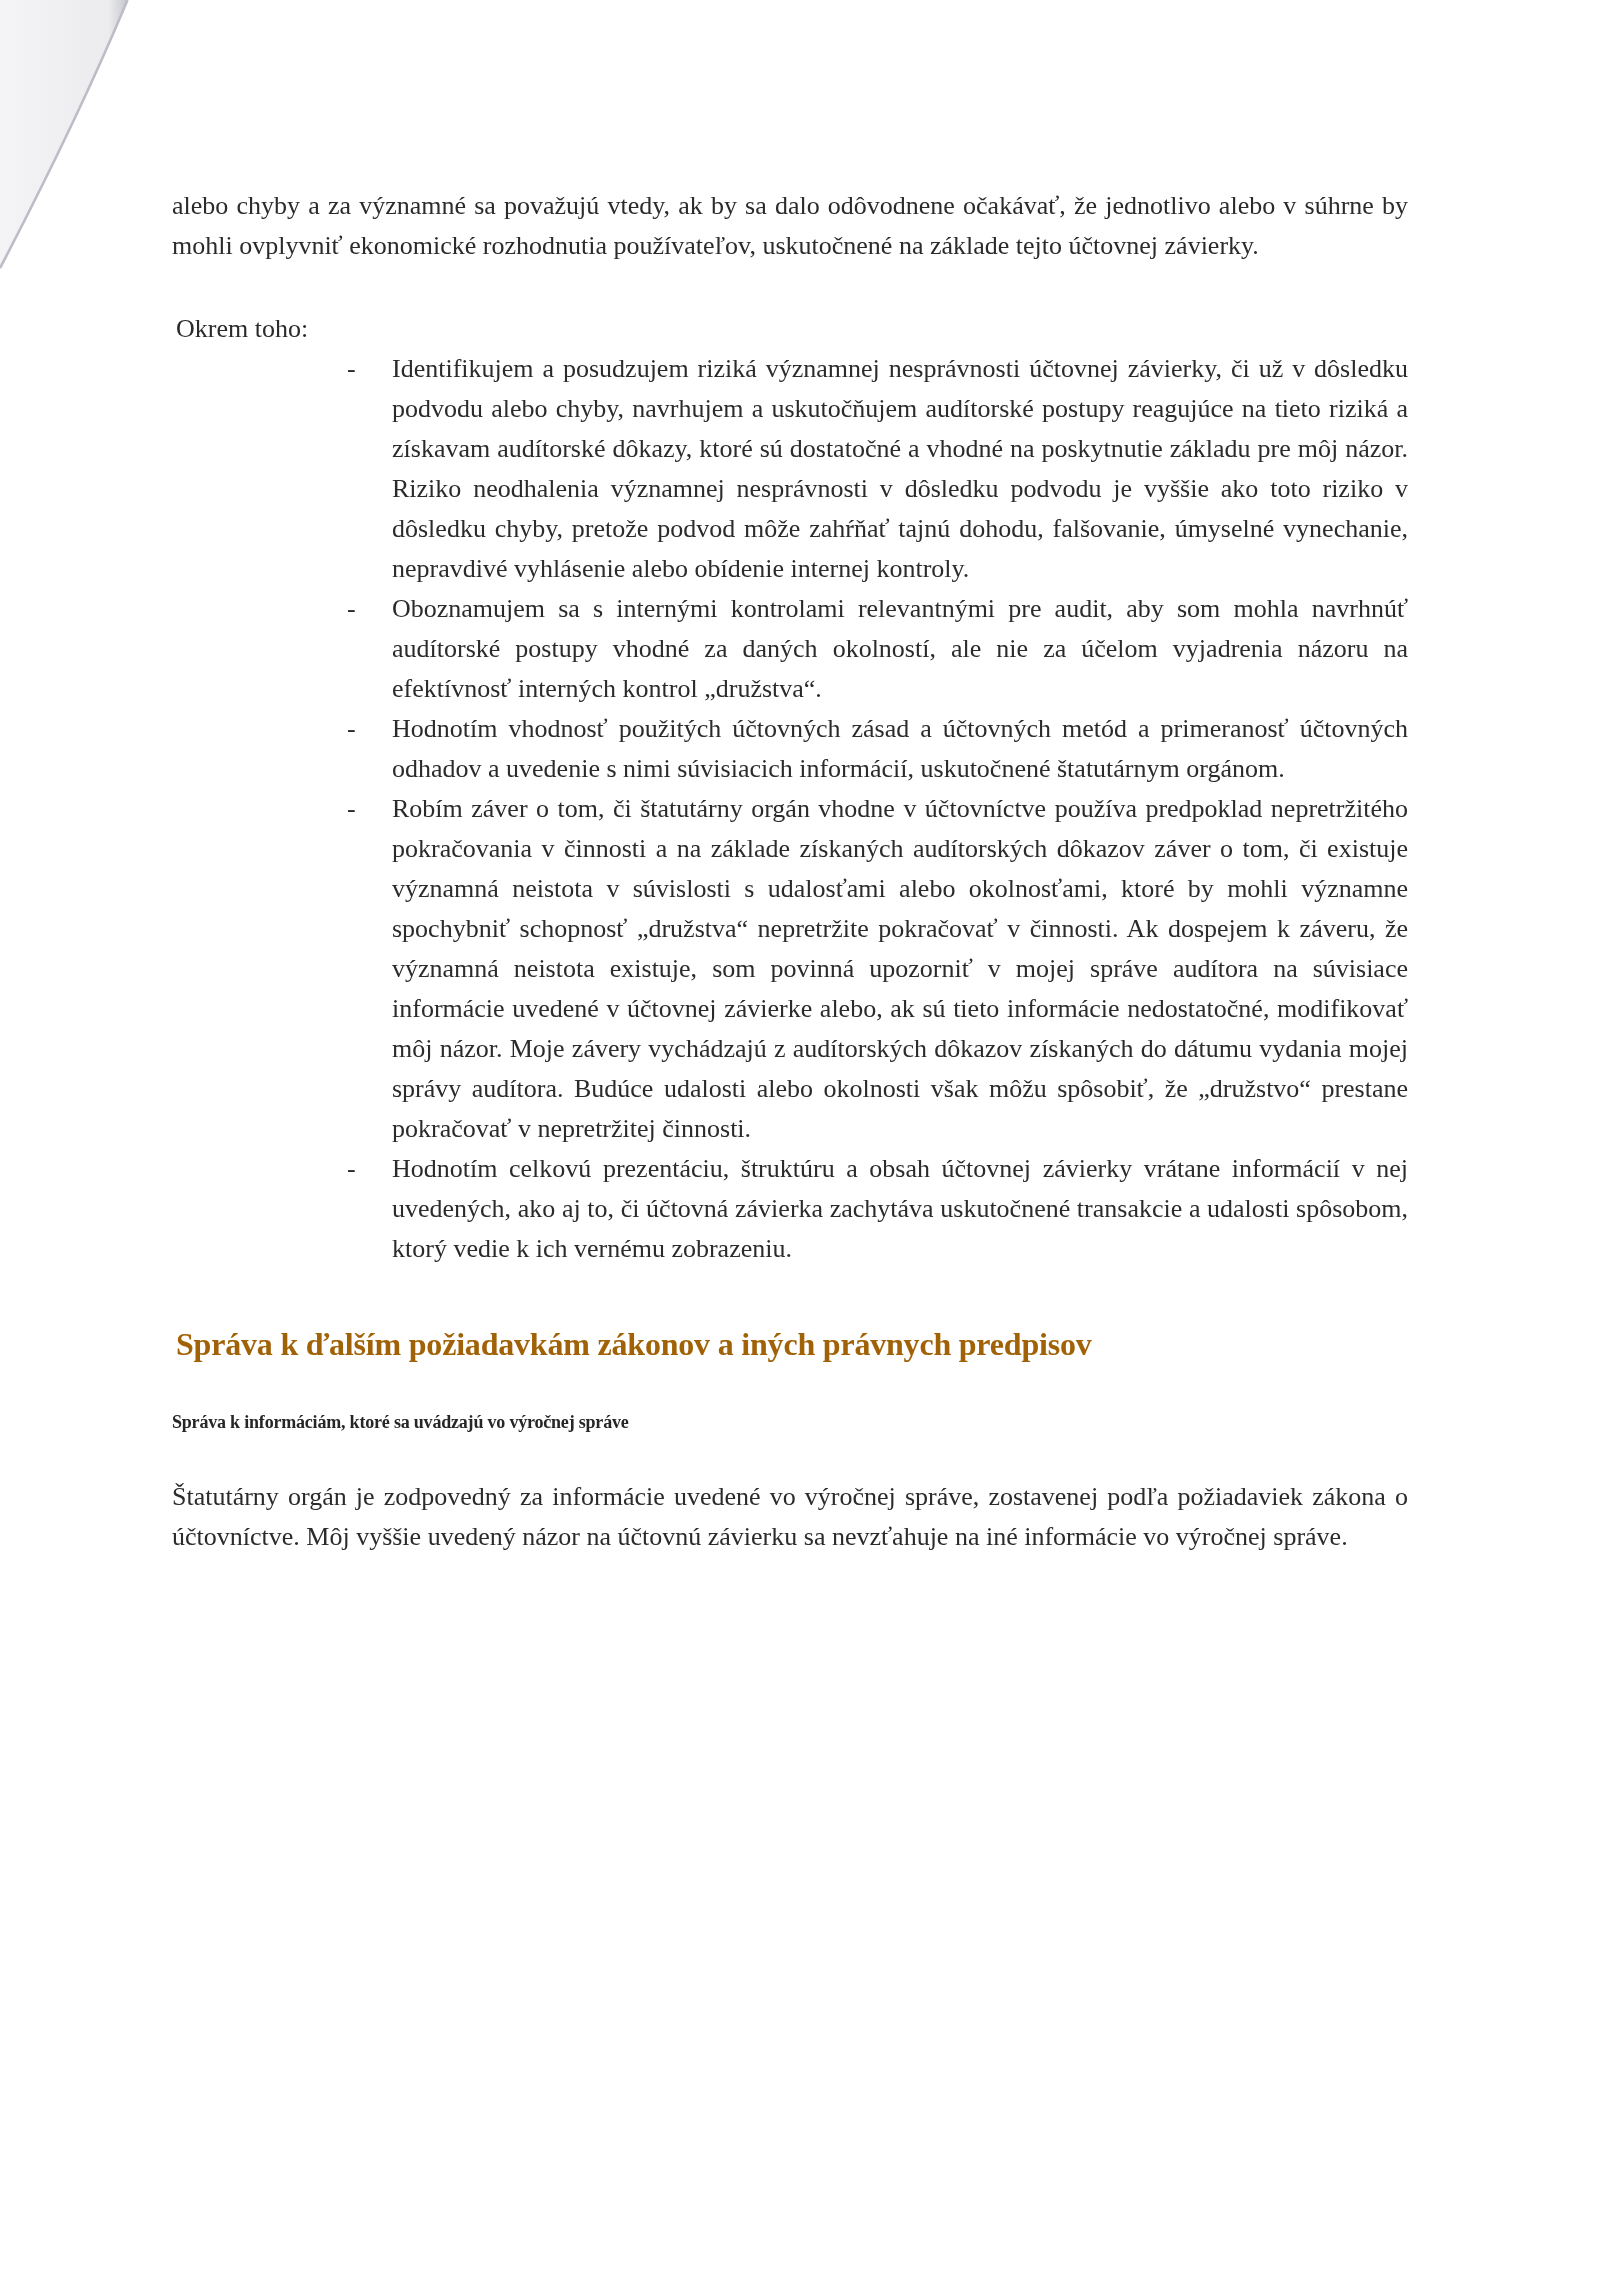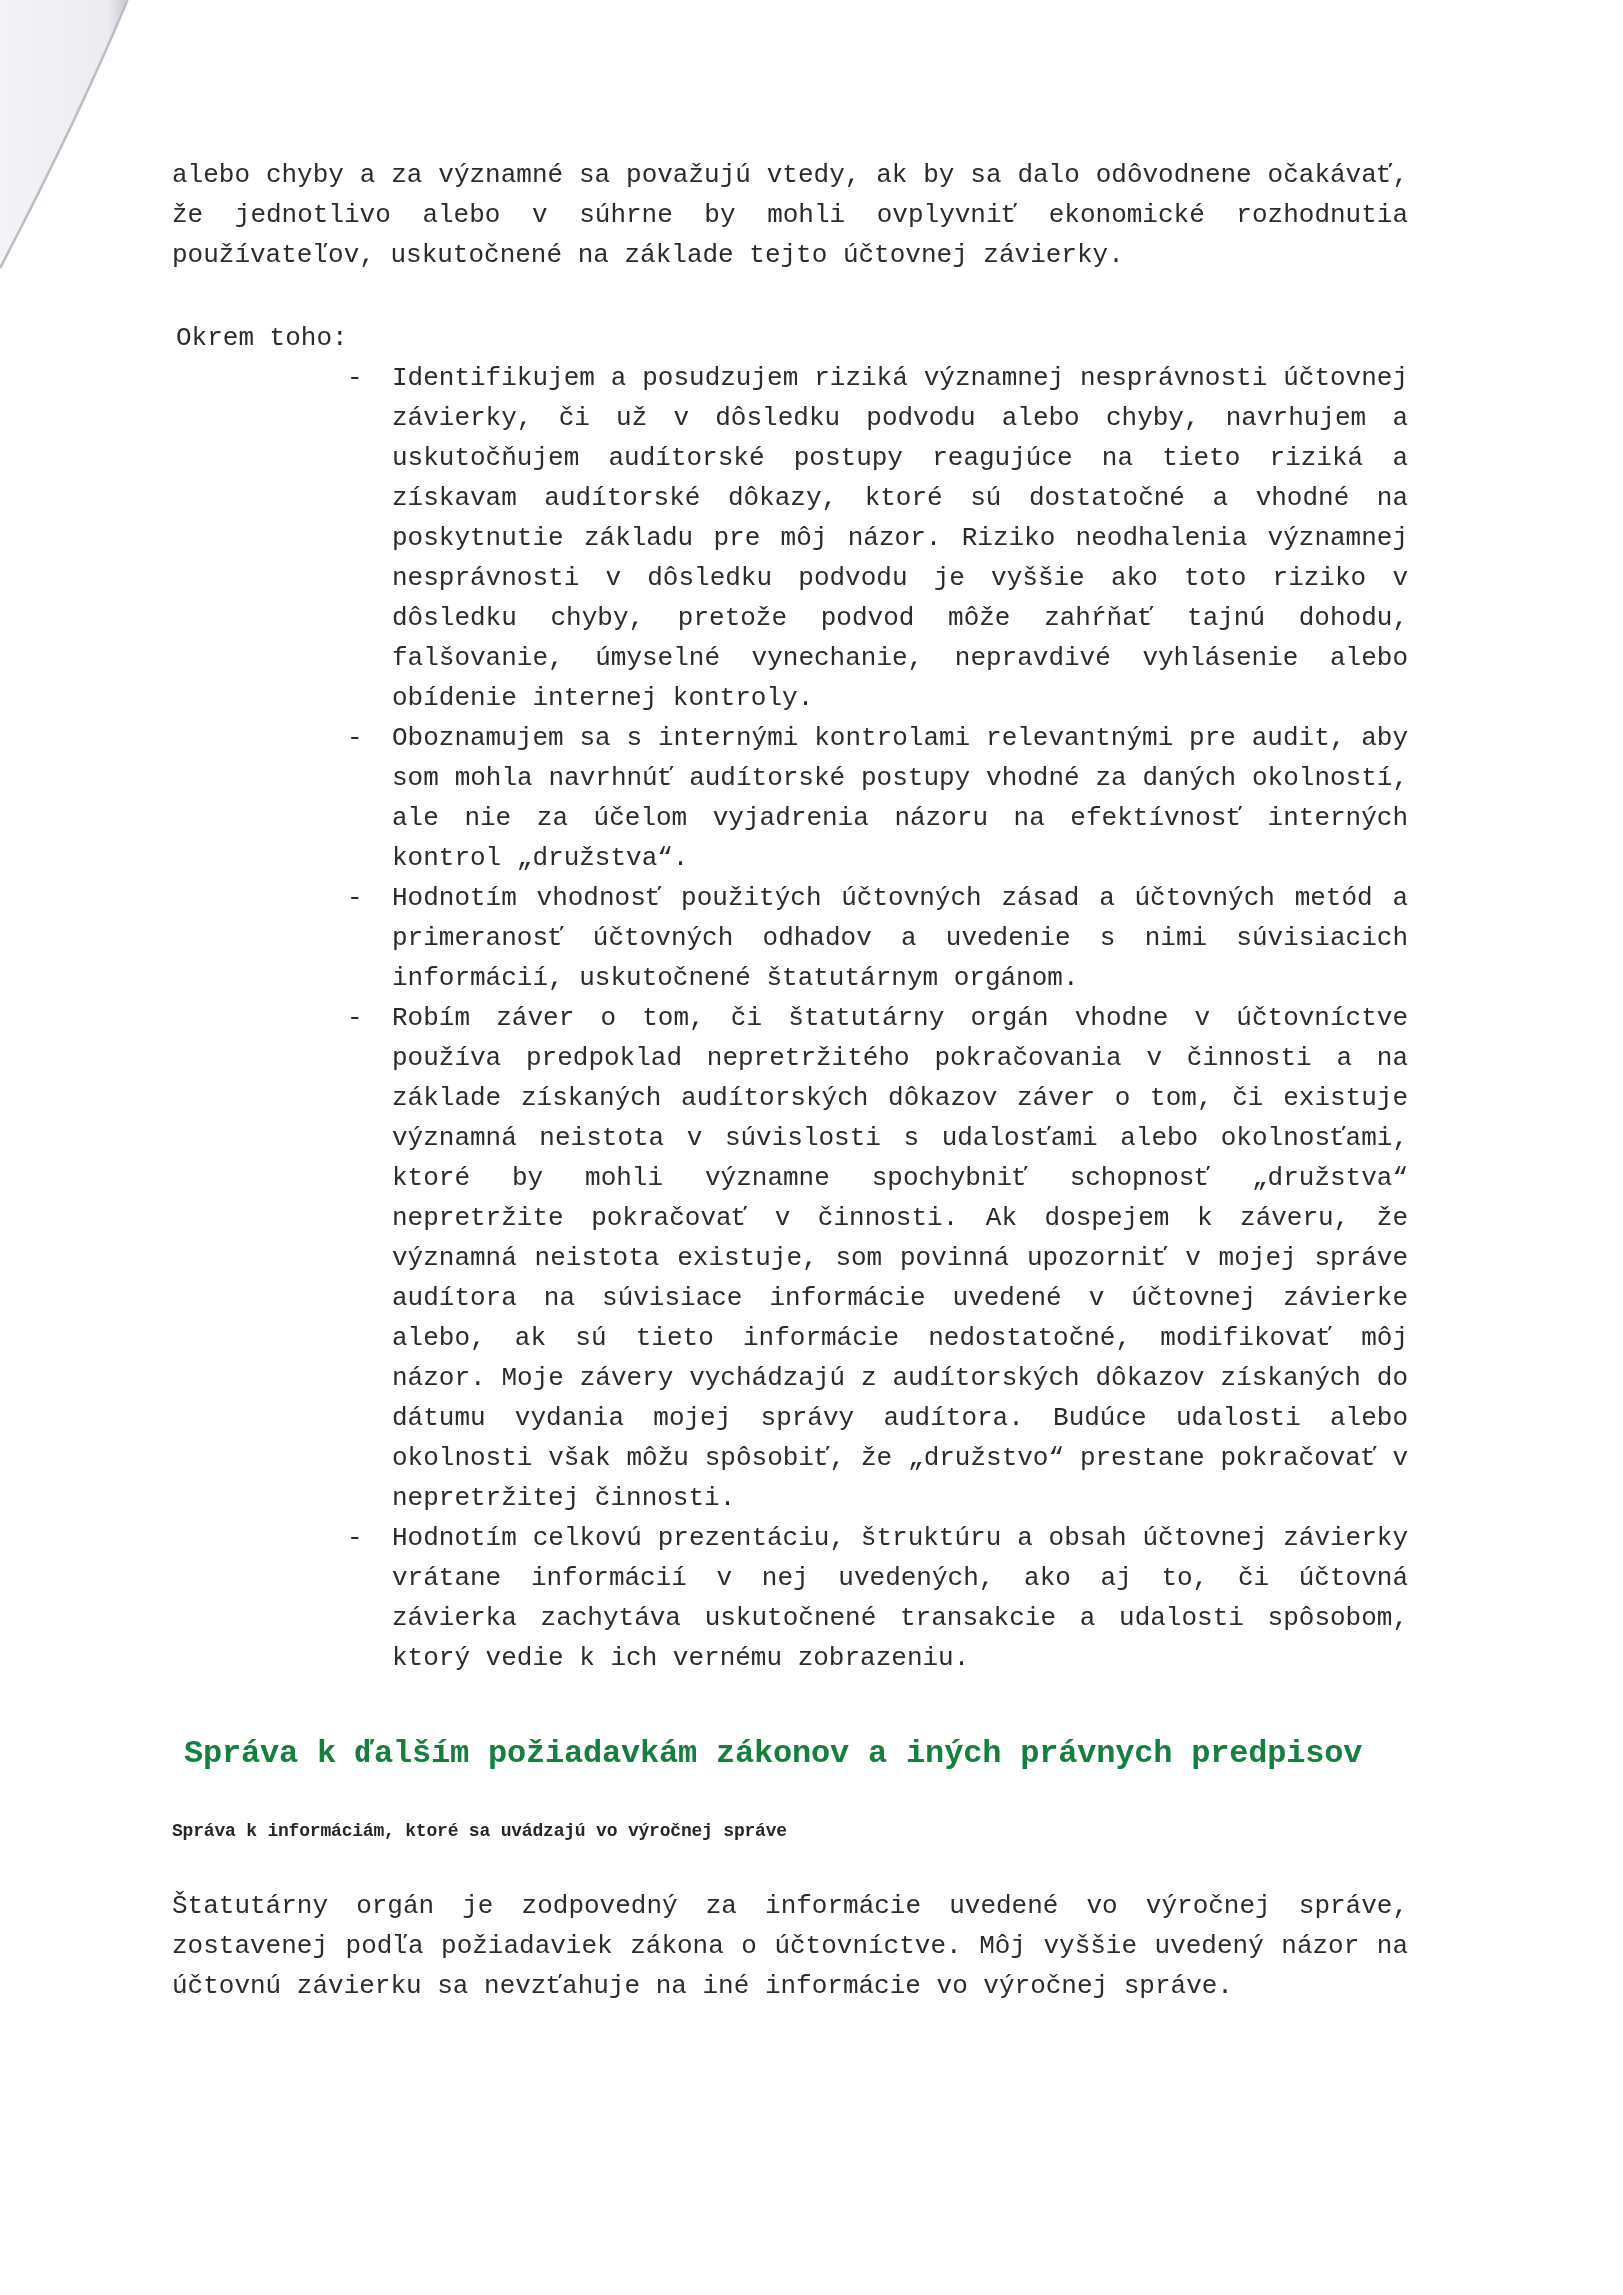--- a/index.html
+++ b/index.html
@@ -2,40 +2,40 @@
 <html style="font-size:10.5px"><head>
 <meta charset="utf-8">
 <style>
   html, body { margin: 0; padding: 0; background: #ffffff; }
   body { width: 1623px; height: 2295px; position: relative; overflow: hidden; }
   .fold {
     position: absolute; left: 0; top: 0; width: 170px; height: 301px;
     pointer-events: none;
   }
   .page {
-    position: absolute; left: 172px; top: 155px; width: 1236px;
-    font-family: Liberation Mono, monospace;
+    position: absolute; left: 172px; top: 186px; width: 1236px;
+    font-family: Liberation Serif, serif;
     color: #2b2b2b;
     font-size: 26px;
     line-height: 40px;
   }
   .para { margin: 0; text-align: justify; }
   .p1 { margin-bottom: 43px; }
   .p2 { margin-bottom: 43px; }
   .intro { margin: 0 0 0 4px; }
   ul.bullets { list-style: none; margin: 0; padding: 0; }
   ul.bullets li {
     position: relative; padding-left: 220px; text-align: justify;
   }
   ul.bullets li .dash {
     position: absolute; left: 175px; top: 0;
   }
   .h1 {
     font-weight: bold; font-size: 32px; line-height: 39px;
-    margin: 56px 0 0 12px; color: #15803d; letter-spacing: -0.2px;
+    margin: 56px 0 0 4px; color: #a16207; letter-spacing: -0.2px;
   }
   .h2 {
     font-weight: bold; font-size: 18px; line-height: 39px;
     margin: 39px 0 0 0; color: #262626; letter-spacing: -0.2px;
   }
   .p3 { margin-top: 35px; }
 </style>
 </head>
 <body>
 

